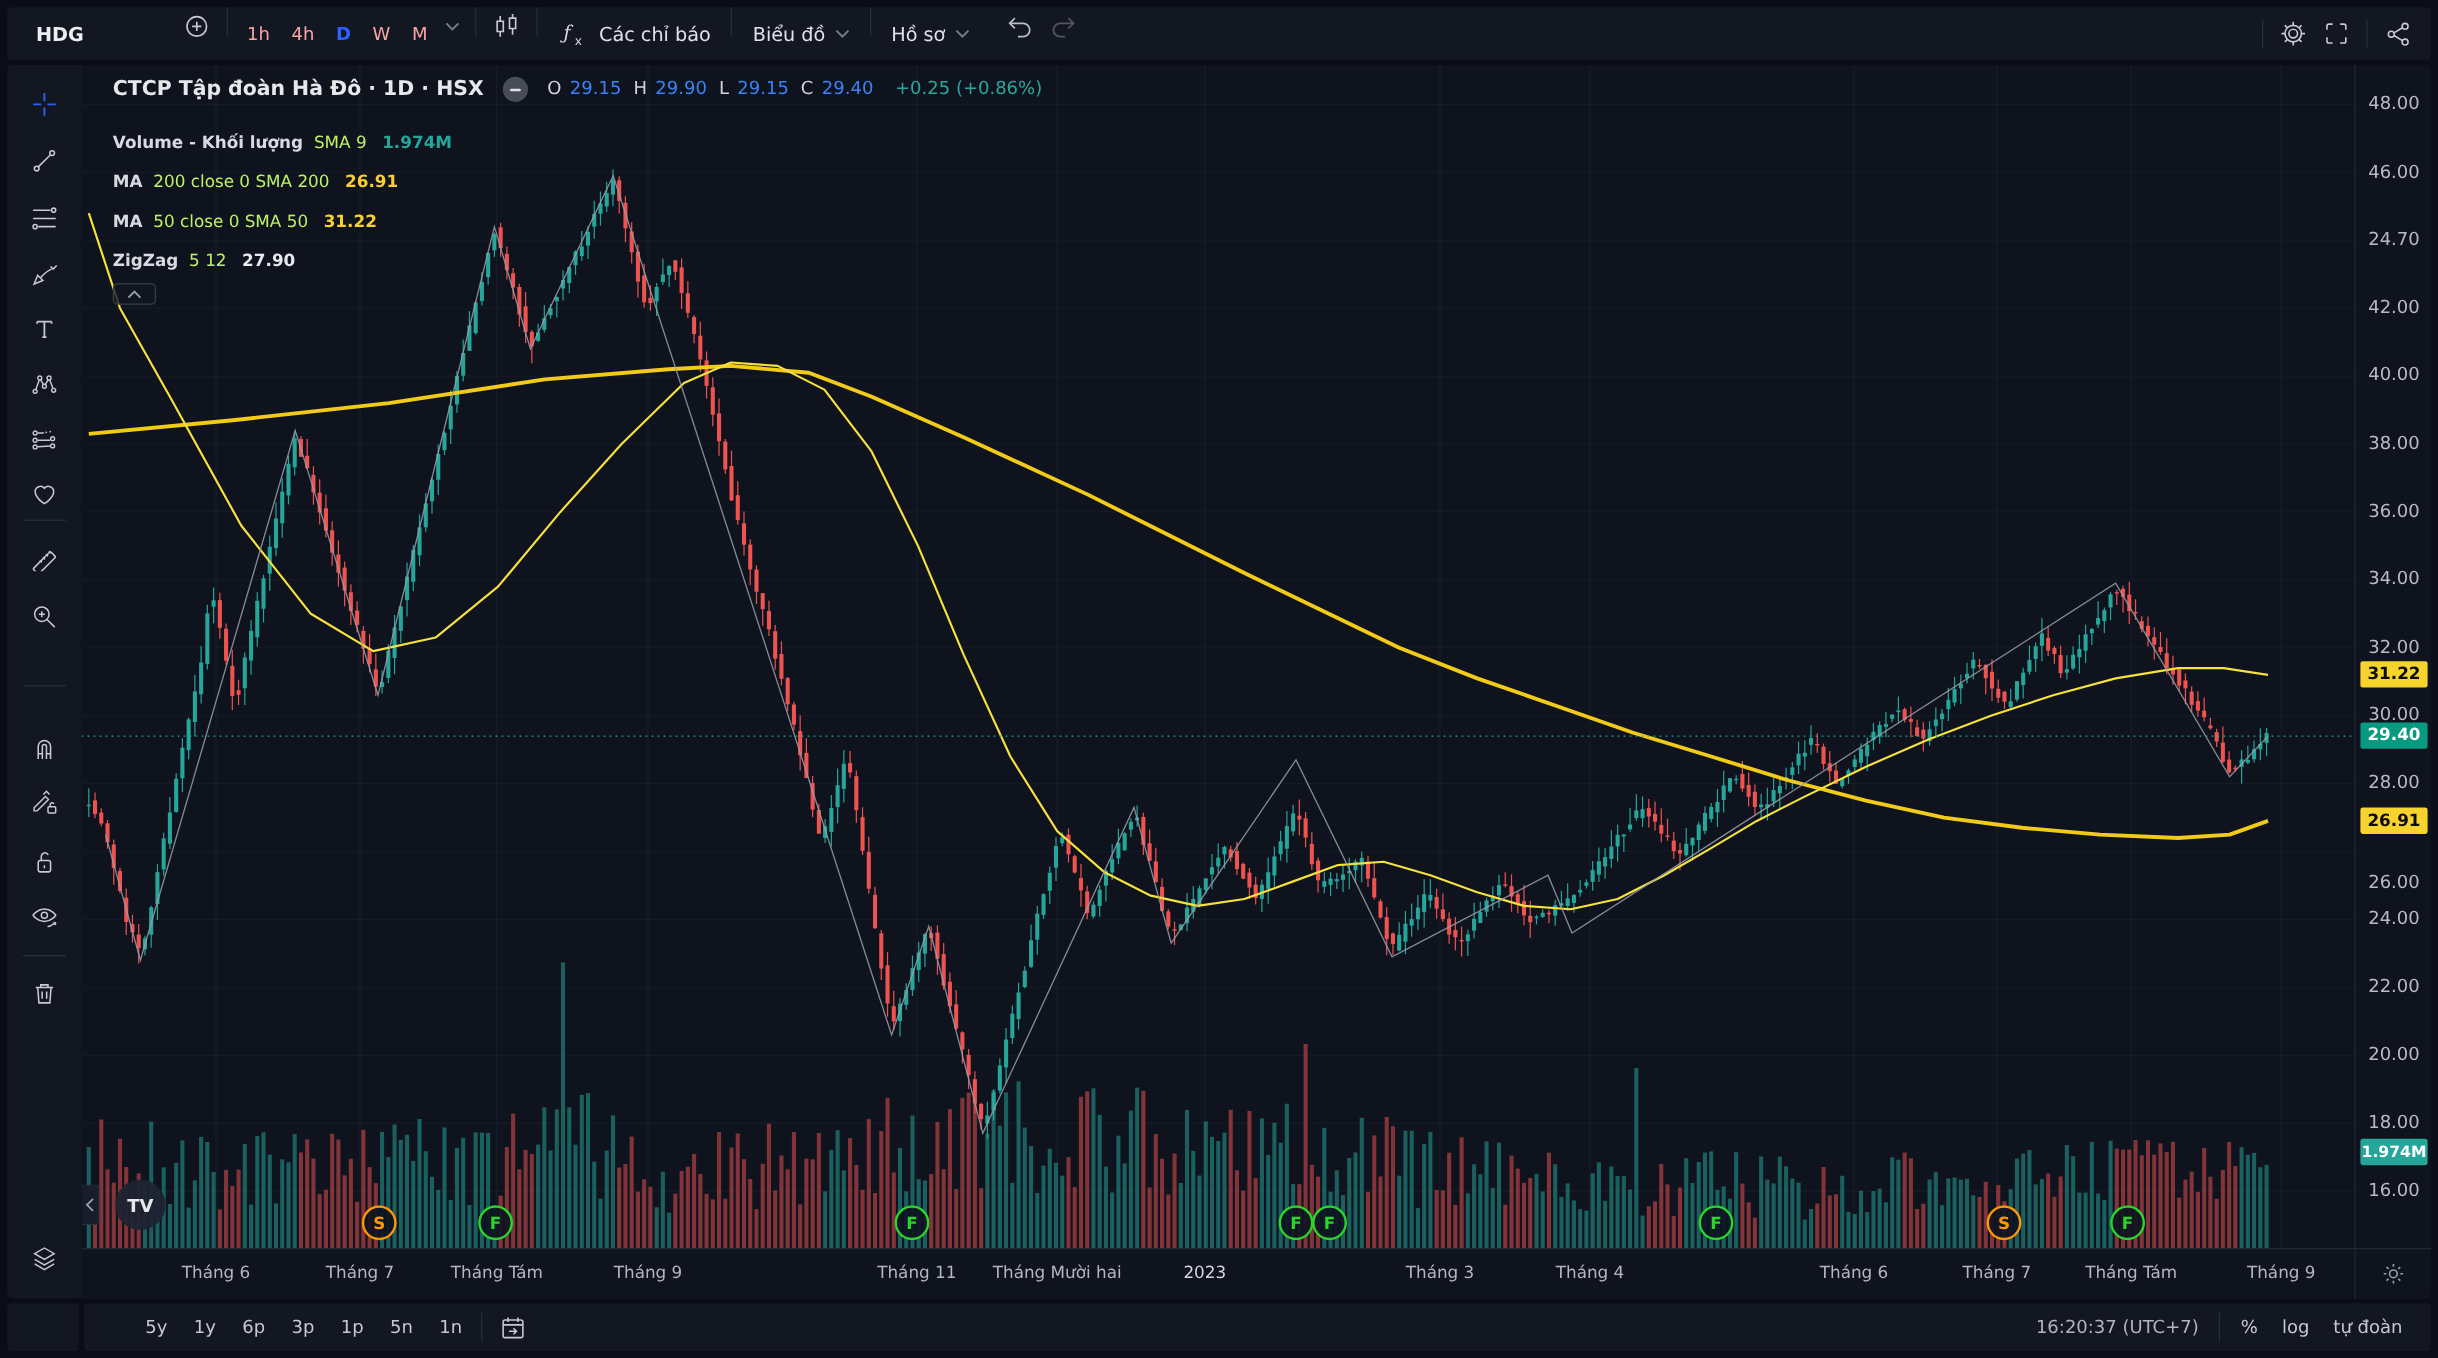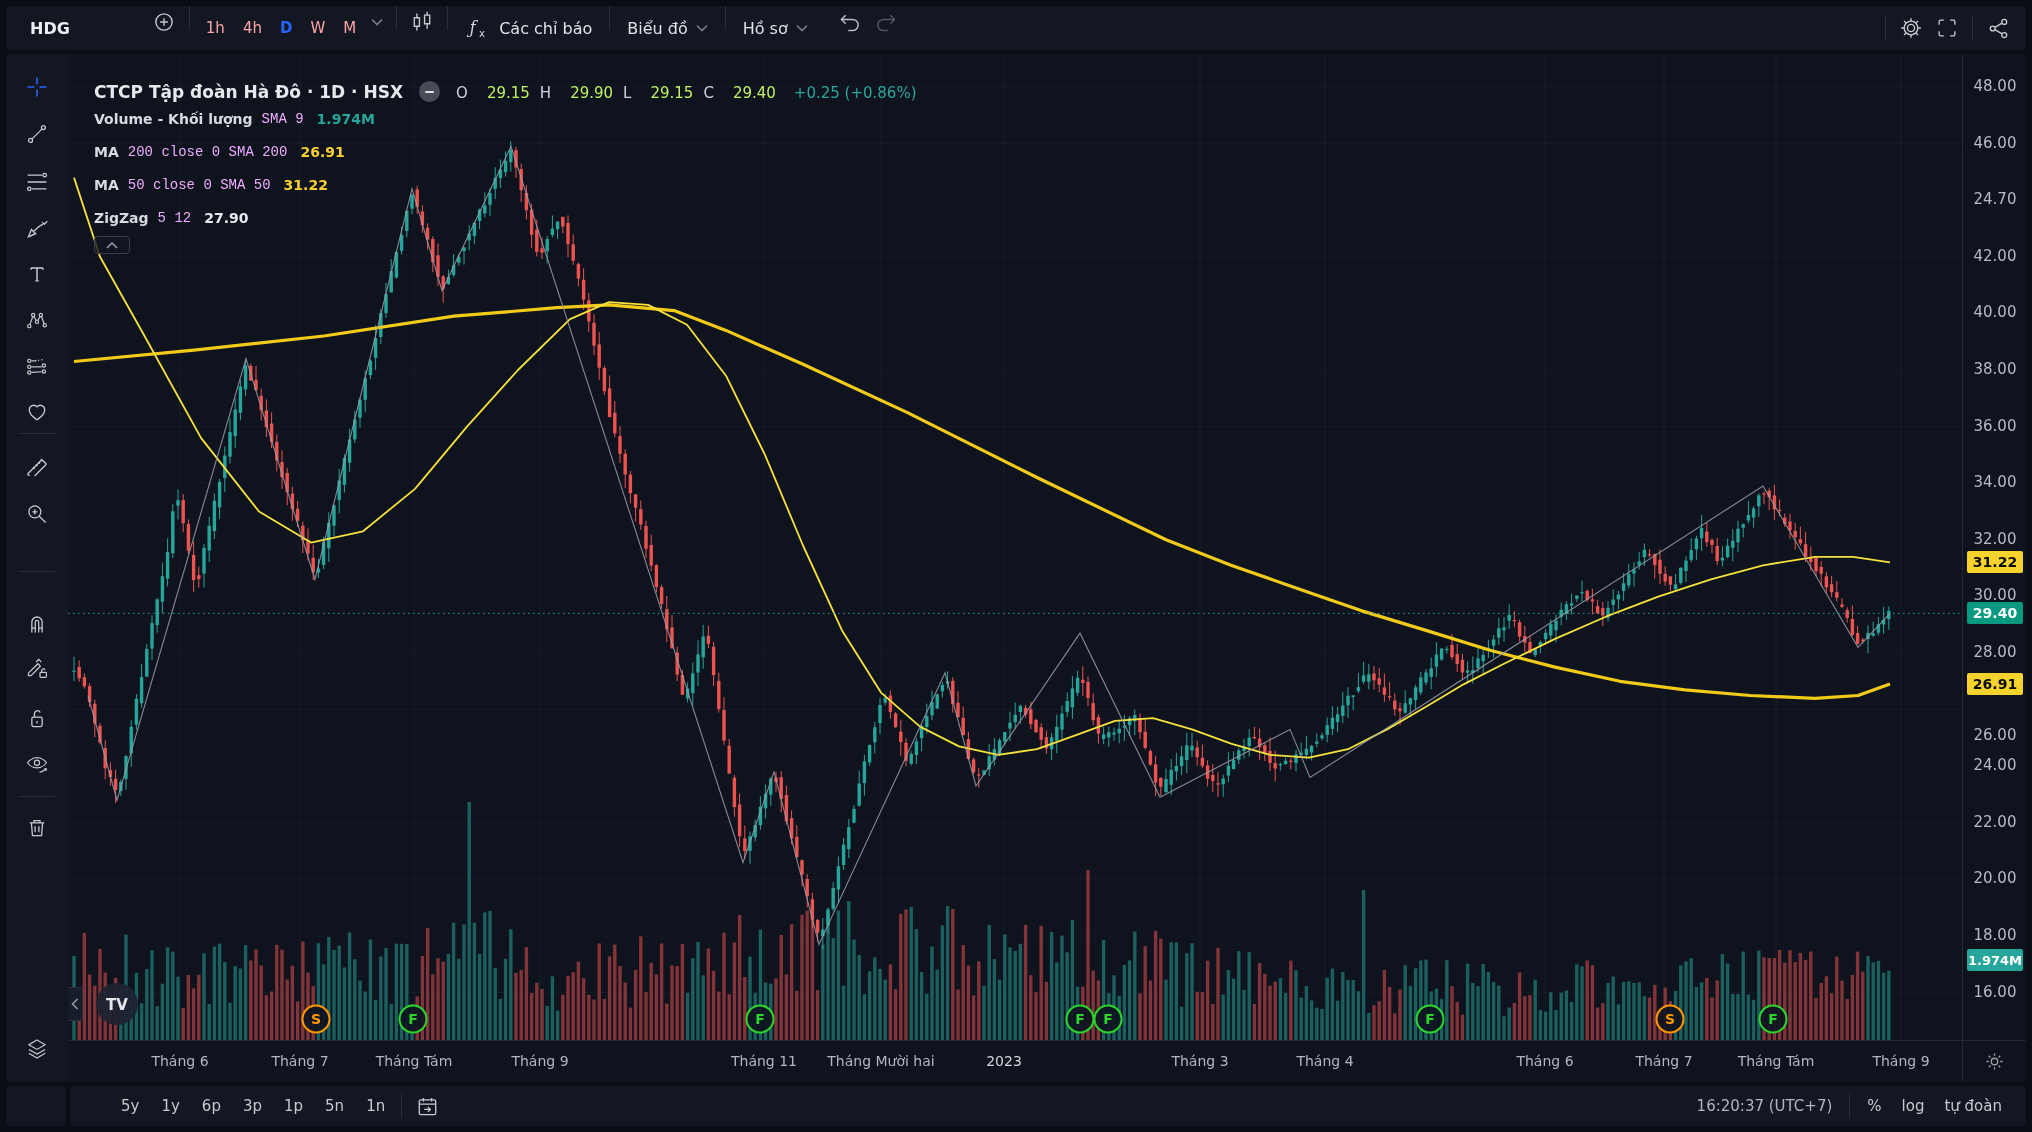--- a/index.html
+++ b/index.html
@@ -30,31 +30,31 @@
   #chart { position:absolute; left:0; top:0; }
   #priceaxis { position:absolute; left:1894px; top:0; width:64px; height:986px; border-left:1px solid #222838; }
   .patick { position:absolute; left:0; width:64px; text-align:center; font-size:15px; color:#b8bbc4; }
   .palabel { position:absolute; left:4px; width:56px; height:22px; border-radius:2px; font-size:14px; font-weight:600; display:flex; align-items:center; justify-content:center; }
   #timeaxis { position:absolute; left:0; top:986px; width:1894px; height:42px; border-top:1px solid #222838; }
   .ttick { position:absolute; top:12px; transform:translateX(-50%); font-size:14px; color:#b3b6bf; white-space:nowrap; }
   #axiscorner { position:absolute; left:1894px; top:986px; width:64px; height:42px; border-left:1px solid #222838; border-top:1px solid #222838; display:flex; align-items:center; justify-content:center; }
 
   
   #legend { position:absolute; left:26px; top:10px; z-index:5; }
-  .lg-title-row { display:flex; align-items:flex-end; gap:16px; height:38px; }
+  .lg-title-row { display:flex; align-items:flex-start; gap:16px; height:38px; }
   .lg-title { font-weight:600; font-size:17px; color:#e6e8ec; }
   .minus-btn { width:21px; height:21px; border-radius:50%; background:#474c57; display:flex; align-items:center; justify-content:center; }
   .minus-btn::after { content:""; width:9px; height:2px; background:#dfe1e6; border-radius:1px; }
   #ohlc { display:flex; gap:10px; font-size:15px; align-items:center; }
   .o-lbl { color:#d1d4dc; }
-  .o-val { color:#bef264; margin-left:19px; }
+  .o-val { color:#3b82f6; margin-left:7px; }
   .chg { color:#2aa79a; font-size:15px; margin-left:2px; }
   .lg-row { display:flex; gap:9px; align-items:center; height:33px; font-size:14px; }
   .lg-name { color:#d7dae0; font-weight:600; }
-  .lg-params { color:#f0abfc;font-family:Liberation Mono, monospace; }
+  .lg-params { color:#bef264; }
   .lg-val { font-weight:700; margin-left:4px; }
   #legend-caret { margin-top:2px; width:36px; height:18px; border:1px solid #3a3f4c; border-radius:4px; background:#131722cc; display:flex; align-items:center; justify-content:center; }
 
   #collapse-btn { position:absolute; left:0; top:933px; width:15px; height:34px; background:#171d2b; border:1px solid #2b3040; border-left:none; border-radius:0 4px 4px 0; display:flex; align-items:center; justify-content:center; padding:0; }
 
   
   #bottombar { left:70px; top:1086px; width:1956px; height:40px; display:flex; align-items:center; padding:0 14px; }
   #bottomstub { left:6px; top:1086px; width:60px; height:40px; }
   .rng-btn { font-size:15px; color:#c6c9d0; padding:4px 9px; border-radius:4px; }
   .clock { margin-left:auto; font-size:15px; color:#b2b5be; padding:0 10px; }

